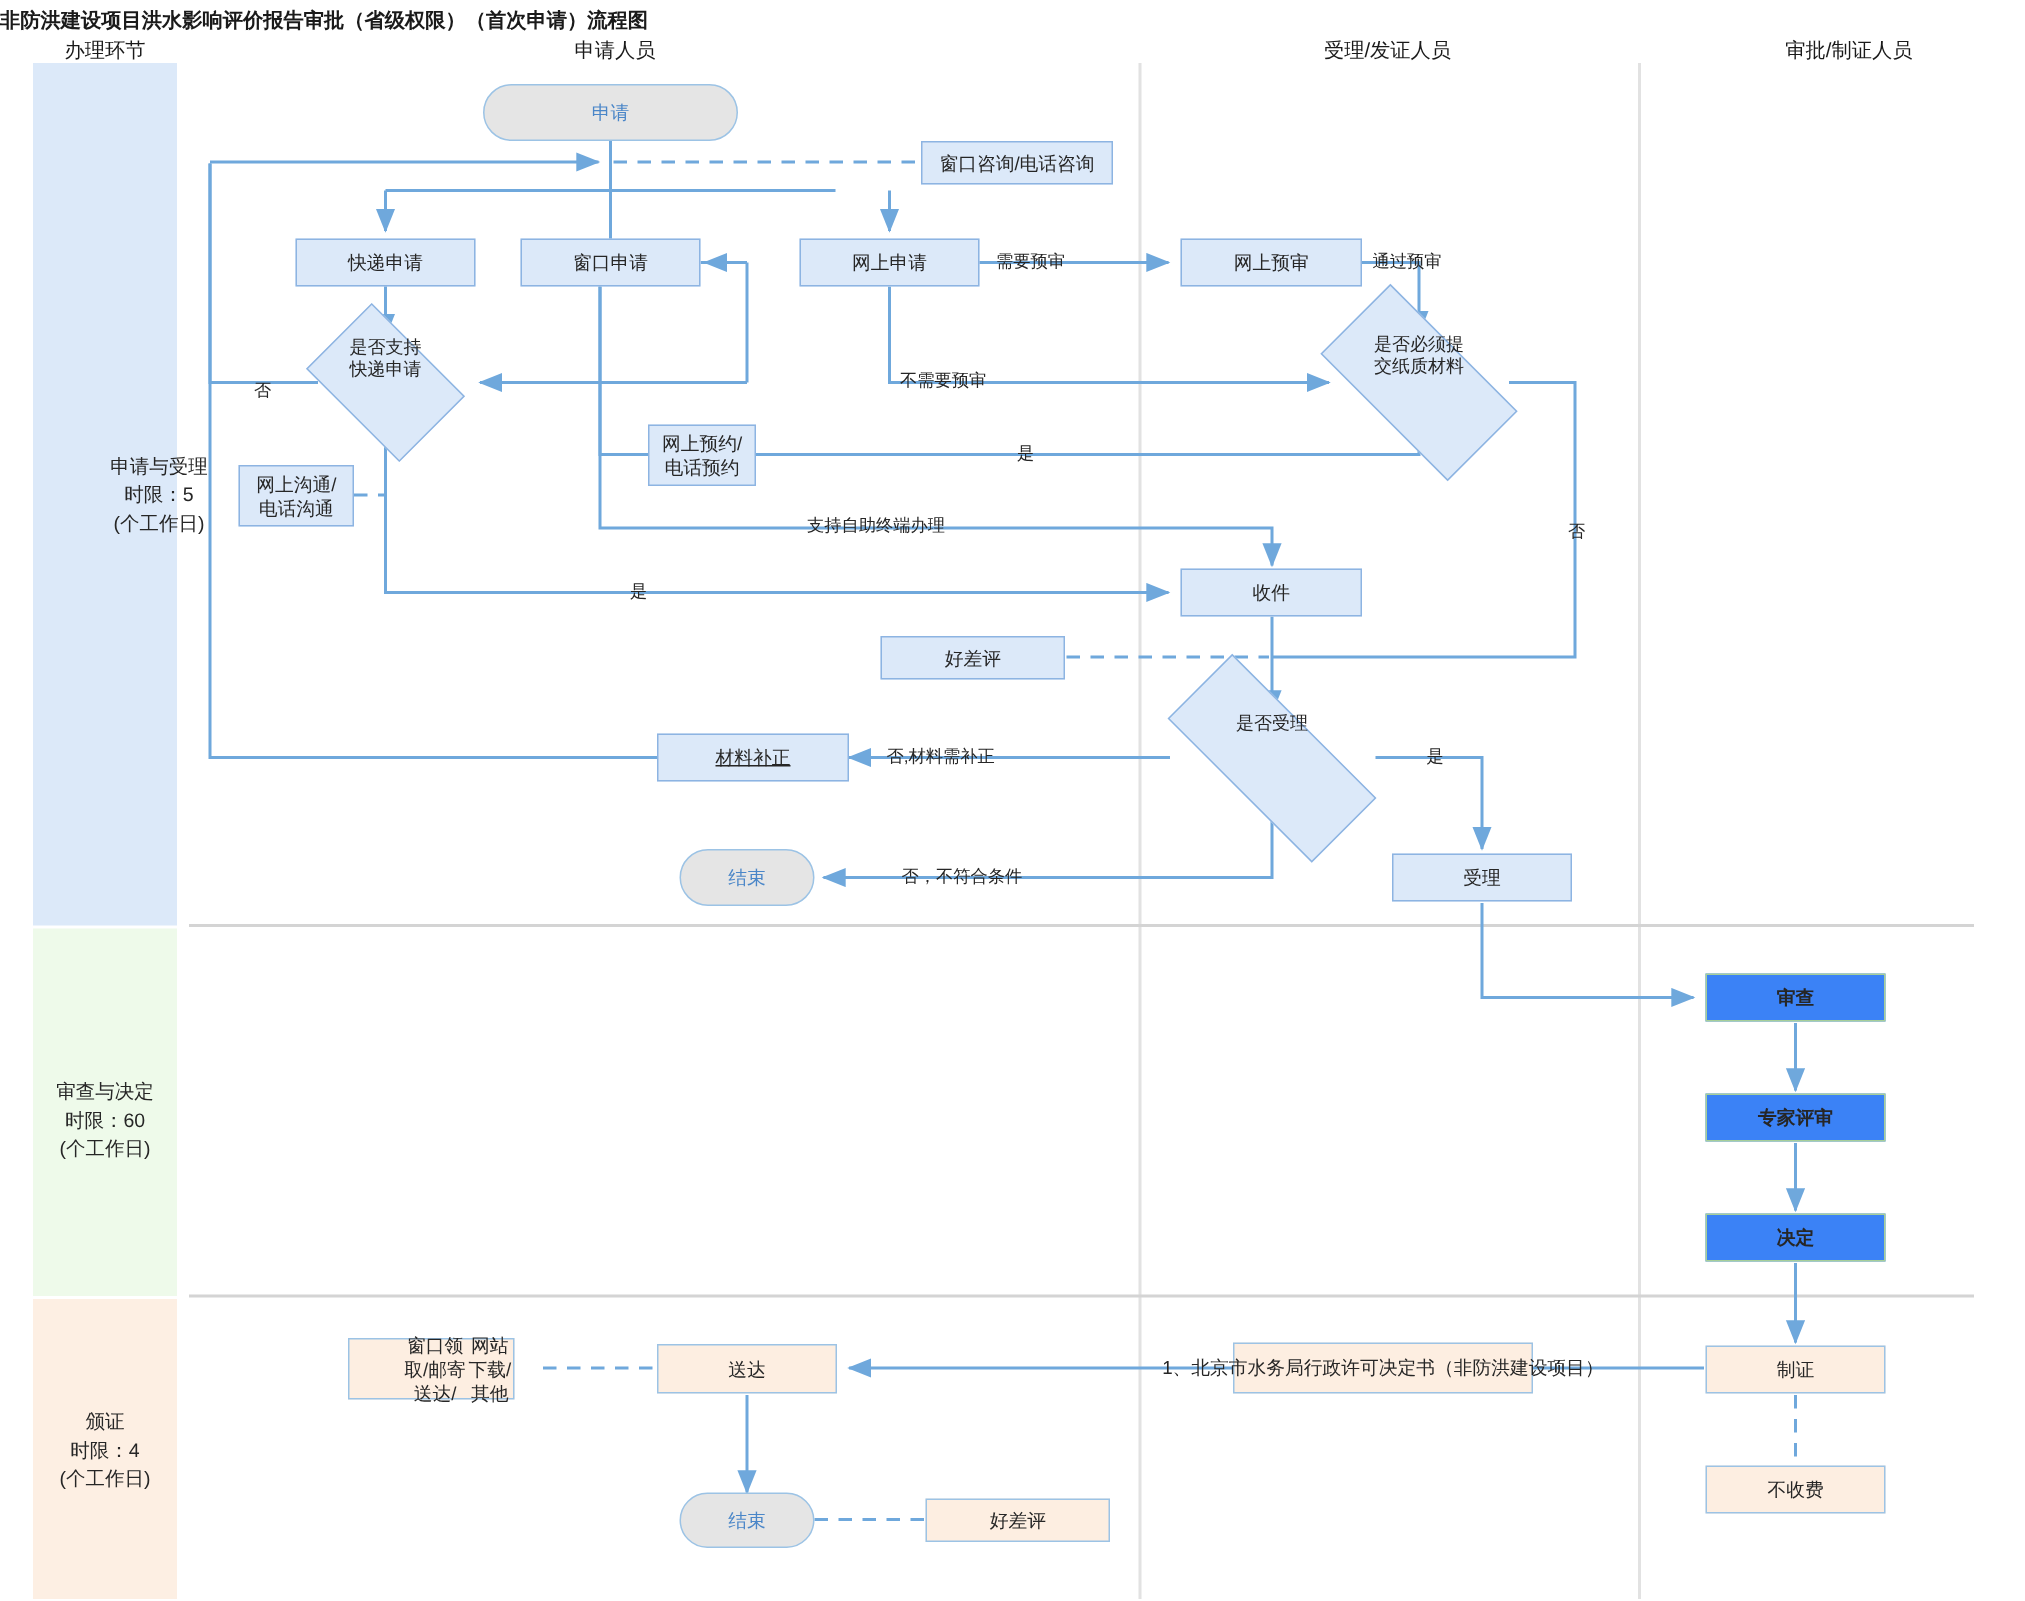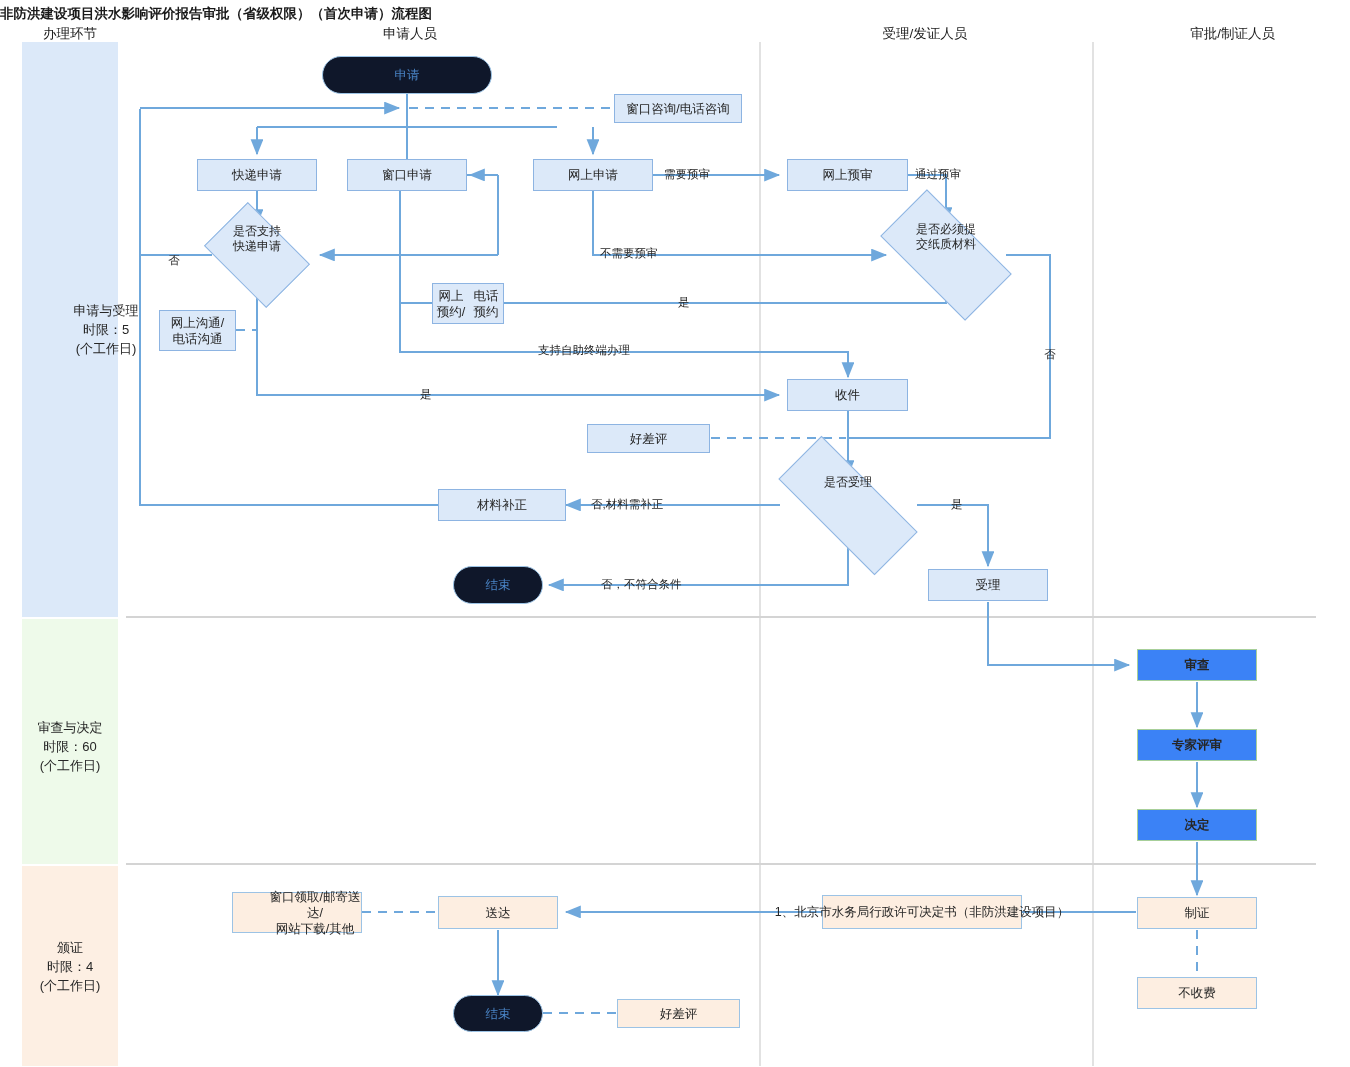--- a/index.html
+++ b/index.html
@@ -24,21 +24,21 @@
   
   .vdiv{position:absolute;width:2px;background:#e2e2e2;}
   .hdiv{position:absolute;height:2px;background:#d4d4d4;}
 
   
   .node{position:absolute;box-sizing:border-box;display:flex;align-items:center;
         justify-content:center;text-align:center;font-size:12.5px;line-height:16px;
         border:1px solid #8db4e2;background:#dce9f9;color:#262626;}
   .node.green {background:#3b82f6;border-color:#a7cf99;font-weight:bold;}
   .node.orange{background:#fdeee1;border-color:#9cc3e5;}
-  .node.term{border-radius:22px;background:#0f172a;border:1.6px solid #9cc3e5;
+  .node.term{border-radius:22px;background:#e5e5e5;border:1.6px solid #9cc3e5;
              color:#4a86c8;}
 
   
   .diamond{position:absolute;}
   .diamond .shape{position:absolute;inset:0;background:#dce9f9;border:1px solid #8db4e2;
                   transform:rotate(45deg);}
   .diamond .dtext{position:absolute;inset:0;display:flex;align-items:flex-start;
                   justify-content:center;text-align:center;font-size:12px;
                   line-height:15px;color:#262626;white-space:nowrap;}
 
@@ -185,52 +185,52 @@
   <div class="dtext">
     <span style="display:block;">是否必须提<br>交纸质材料</span>
   </div>
 </div>
 
 <div class="node" style="left:159px;top:310px;width:77px;height:41px;flex-direction:column;">
   <span>网上沟通/</span>
   <span>电话沟通</span>
 </div>
 
-<div class="node" style="left:432px;top:283px;width:72px;height:41px;">
+<div class="node" style="left:432px;top:283px;width:72px;height:41px;flex-direction:column;">
   <span>网上预约/</span>
   <span>电话预约</span>
 </div>
 
 <div class="node" style="left:787px;top:379px;width:121px;height:32px;">收件</div>
 
 <div class="node" style="left:587px;top:424px;width:123px;height:29px;">好差评</div>
 
 <div class="diamond" style="left:780px;top:475px;width:136px;height:61px;">
   <div class="shape"></div>
   <div class="dtext">是否受理</div>
 </div>
 
-<div class="node" style="left:438px;top:489px;width:128px;height:32px;">材料补正</div>
+<div class="node" style="left:438px;top:489px;width:128px;height:32px;text-decoration:underline;">材料补正</div>
 
 <div class="node term" style="left:453px;top:566px;width:90px;height:38px;">结束</div>
 
 <div class="node" style="left:928px;top:569px;width:120px;height:32px;">受理</div>
 
 <div class="node green" style="left:1137px;top:649px;width:120px;height:32px;">审查</div>
 <div class="node green" style="left:1137px;top:729px;width:120px;height:32px;">专家评审</div>
 <div class="node green" style="left:1137px;top:809px;width:120px;height:32px;">决定</div>
 
 <div class="node orange" style="left:1137px;top:897px;width:120px;height:32px;">制证</div>
 <div class="node orange" style="left:1137px;top:977px;width:120px;height:32px;">不收费</div>
 
 <div class="node orange" style="left:822px;top:895px;width:200px;height:34px;overflow:visible;white-space:nowrap;">1、北京市水务局行政许可决定书（非防洪建设项目）</div>
 
 <div class="node orange" style="left:438px;top:896px;width:120px;height:33px;">送达</div>
 
-<div class="node orange" style="left:232px;top:892px;width:130px;height:41px;flex-direction:column;padding-left:36px;">
+<div class="node orange" style="left:232px;top:892px;width:111px;height:41px;flex-direction:row;padding-left:36px;">
   <span>窗口领取/邮寄送达/</span>
   <span>网站下载/其他</span>
 </div>
 
 <div class="node term" style="left:453px;top:995px;width:90px;height:37px;">结束</div>
 
 <div class="node orange" style="left:617px;top:999px;width:123px;height:29px;">好差评</div>
 
 <div class="edge-label" style="left:664px;top:167px;">需要预审</div>
 <div class="edge-label" style="left:915px;top:167px;">通过预审</div>

